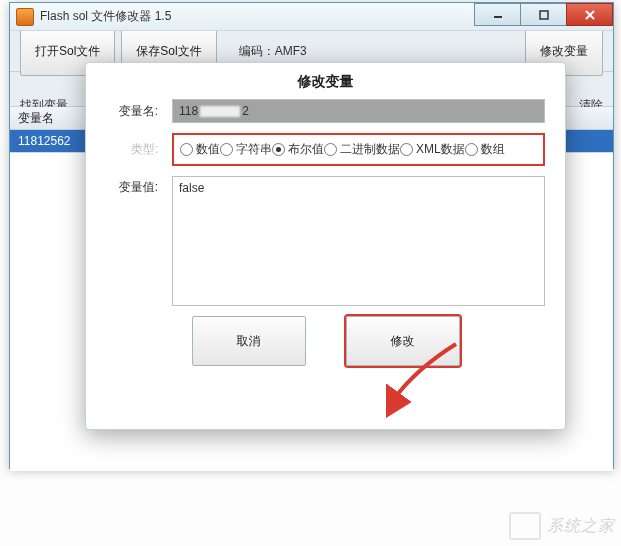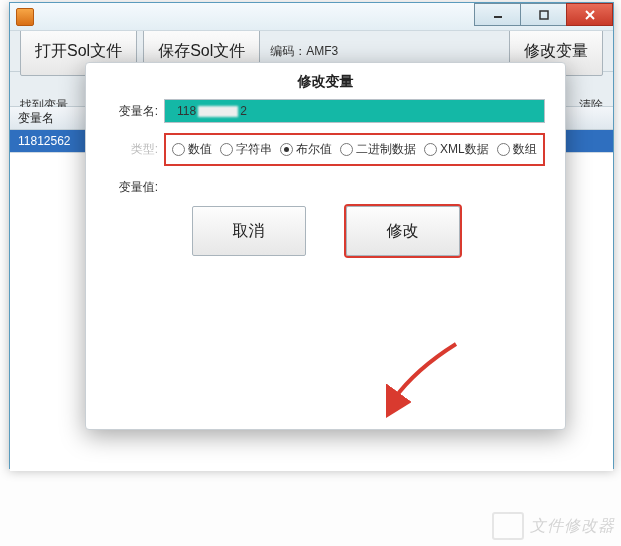--- a/index.html
+++ b/index.html
@@ -65,26 +65,26 @@
     align-items: center;
     gap: 6px;
     padding: 0 10px;
   }
   .btn {
     height: 24px;
     padding: 12px 14px;
     background: linear-gradient(#fdfdfd,#e7e7e7);
     border: 1px solid #a9b4bc;
     border-radius: 2px;
-    font-size: 16px;
+    font-size: 12px;
     color: #222;
     display: inline-flex; align-items: center; justify-content: center;
     cursor: default;
   }
-  .toolbar .encoding { margin-left: 4px; color:#333; }
+  .toolbar .encoding { margin-left: 16px; color:#333; }
   .toolbar .spacer { flex: 1; }
   .searchbar {
     height: 34px;
     background: #e8eef2;
     border-bottom: 1px solid #c5d0d7;
     display: flex; align-items: center;
     padding: 0 10px;
     gap: 8px;
   }
   .searchbar .lbl { color:#333;margin-top:32px; }
@@ -134,47 +134,46 @@
   }
   .row {
     display: flex;
     align-items: center;
     margin-bottom: 10px;
   }
   .row .rlabel {
     width: 52px;
     text-align: right;
     color: #333;
-    margin-right: 6px;
+    margin-right: 14px;
   }
   .row .rlabel.dim { color: #bbb; }
   .txt {
     flex: 1;
     height: 22px;
     border: 1px solid #b8c0c7;
-    background: #14b8a6;
-    padding: 0 12px;
+    background: #a3a3a3;
+    padding: 0 6px;
     font-size: 12px;
     color: #333;
     display: flex; align-items: center;
   }
   .txt .blur {
     display:inline-block;
     width: 40px; height: 11px;
     background: #eee;
     filter: blur(1px);
     margin: 0 2px;
   }
   .radio-box {
     flex: 1;
     border: 2px solid #d93a2f;
     padding: 6px 6px;
     display: flex;
     align-items: center;
-    gap: 8px;
     flex-wrap: nowrap;
   }
   .radio {
     display: inline-flex; align-items: center; gap: 3px;
     color: #333;
     white-space: nowrap;
     font-size: 12px;
   }
   .radio .dot {
     width: 11px; height: 11px; border: 1px solid #777; border-radius: 50%;
@@ -229,20 +228,21 @@
     border-radius:3px;
     position:relative;
   }
 </style>
 </head>
 <body>
 
 <div class="main-window">
   <div class="titlebar">
     <div class="app-icon"></div>
+    <div class="title">Flash sol 文件修改器 1.5</div>
     <div class="winbtns">
       <div class="winbtn">
         <svg width="10" height="10">
             <line x1="1" y1="7" x2="9" y2="7" stroke="#333" stroke-width="2"></line>
           </svg>
       </div>
       <div class="winbtn">
         <svg width="10" height="10">
             <rect x="1" y="1" width="8" height="8" fill="none" stroke="#333" stroke-width="1.5"></rect>
           </svg>
@@ -317,34 +317,37 @@
           </label>
         <label class="radio">
             <span class="dot"></span>
             <span>数组</span>
           </label>
       </div>
     </div>
 
     <div class="row" style="align-items:flex-start">
       <div class="rlabel" style="padding-top:3px">变量值:</div>
+      <div class="textarea">
+        <span>false</span>
+      </div>
     </div>
 
     <div class="dialog-actions">
       <div class="btn act">取消</div>
       <div class="btn act highlight-modify">修改</div>
     </div>
   </div>
 
   <svg class="arrow" width="90" height="90">
     <defs>
       <marker id="ah" markerWidth="12" markerHeight="12" refX="2" refY="4" orient="auto">
         <path d="M0,0 L0,8 L10,4 z" fill="#d93a2f"></path>
       </marker>
     </defs>
     <path d="M70,5 Q30,30 8,60" stroke="#d93a2f" stroke-width="4" fill="none" marker-end="url(#ah)"></path>
   </svg>
 </div>
 
 <div class="watermark">
   <div class="house"></div>
-  <span>文件修改器</span>
+  <span>系统之家</span>
 </div>
 
 </body></html>

